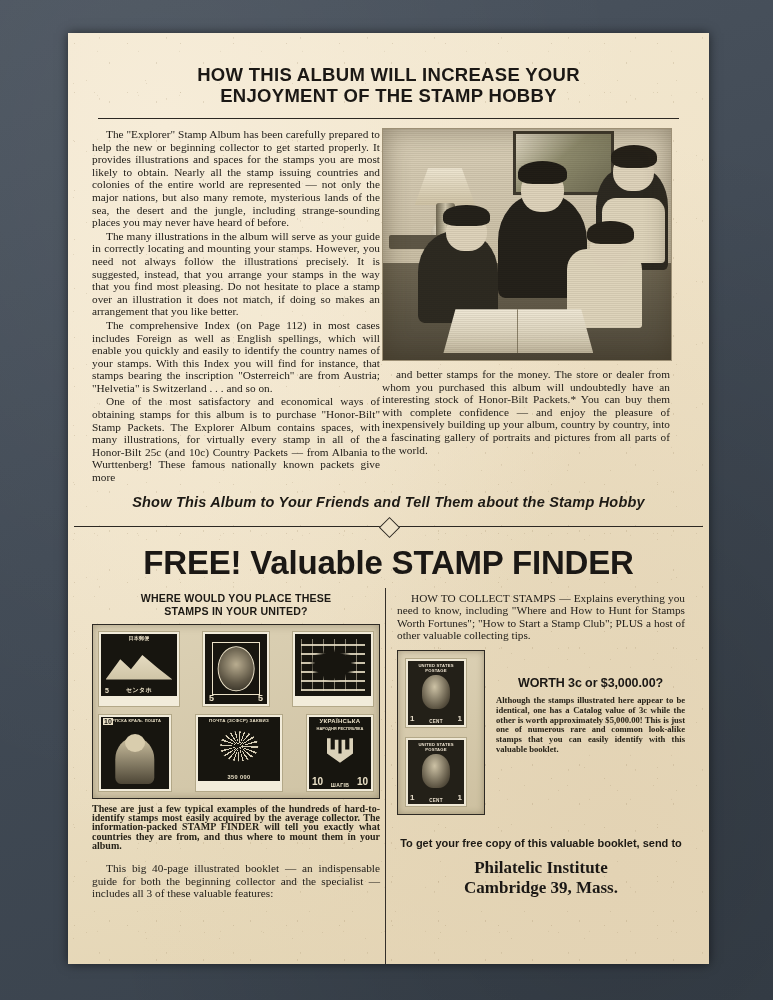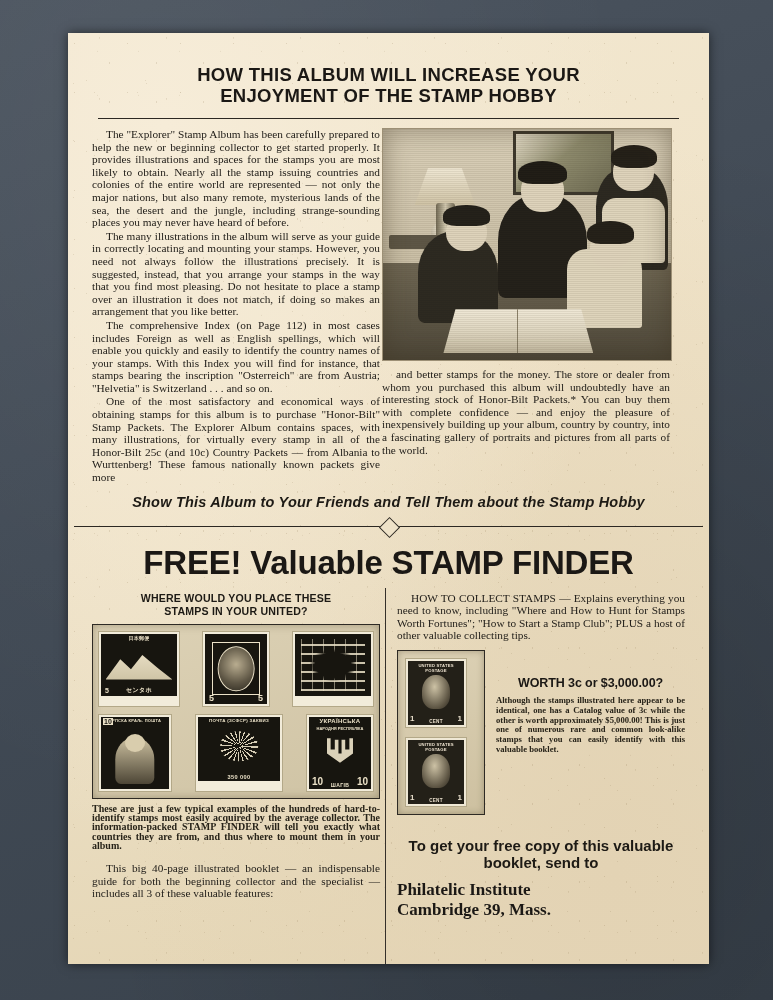--- a/index.html
+++ b/index.html
@@ -203,24 +203,24 @@
   }
   .worth-body{
     font-family:"Liberation Serif",serif;font-weight:bold;
     font-size:8.6px;line-height:9.8px;text-align:justify;margin:0;color:#272319;
   }
   .panel-caption{
     font-family:"Liberation Serif",serif;font-weight:bold;
     font-size:10px;line-height:9.3px;text-align:justify;margin:5px 0 12px 0;color:#272319;
   }
   .send-to{
-    text-align:center;font-weight:bold;font-size:15px;margin:22px 0 0 0;color:#1d1a15;
+    text-align:center;font-weight:bold;font-size:11px;margin:22px 0 0 0;color:#1d1a15;
   }
   .inst{
-    font-family:"Liberation Serif",serif;font-weight:bold;
+    text-align:center;font-family:"Liberation Serif",serif;font-weight:bold;
     font-size:17px;line-height:20px;margin:9px 0 0 0;color:#1b1815;
   }
   .worth-flex{display:flex;gap:11px;align-items:flex-start;margin-top:8px;}
 </style>
 </head>
 <body>
 
 <div id="board"></div>
 
 <div id="page">

